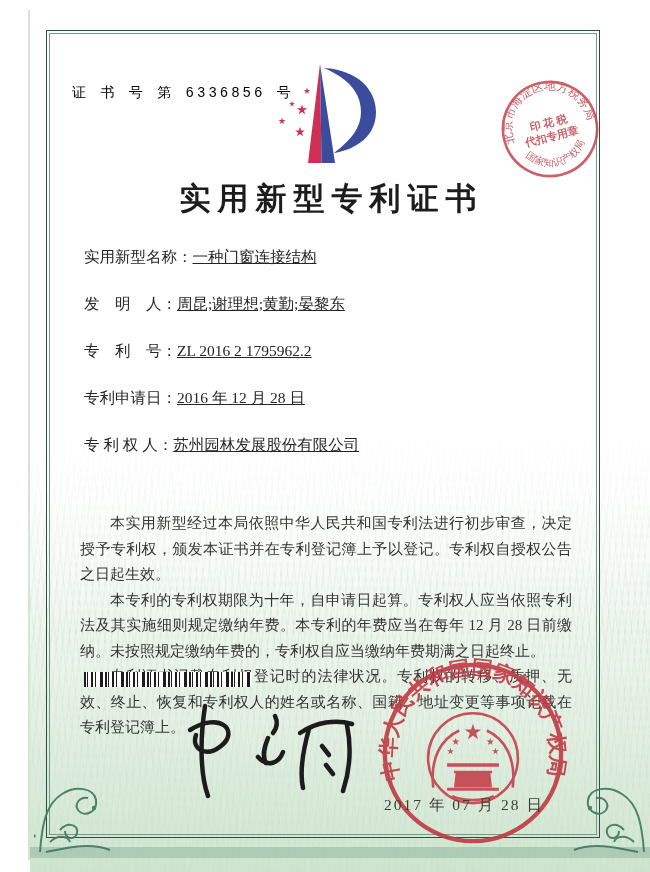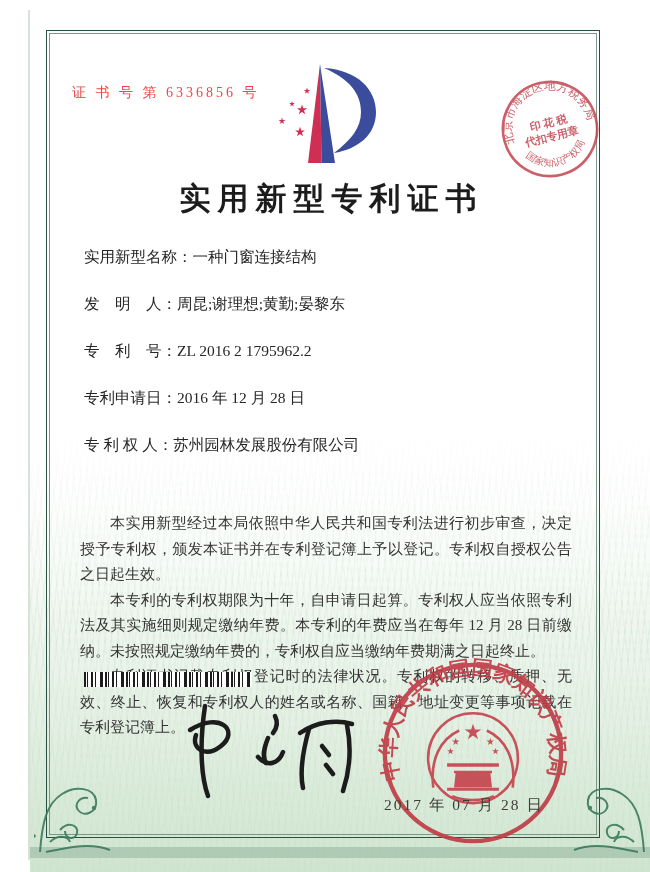--- a/index.html
+++ b/index.html
@@ -20,33 +20,33 @@
   .bottom-band { position:absolute; left:30px; right:0; top:847px; height:11px; background:#a9c6af; opacity:.85; z-index:1; }
   .frame {
     position:absolute; left:46px; top:30px; width:554px; height:808px; z-index:1;
     border:1.5px solid #2c4f43;
   }
   .frame::before {
     content:""; position:absolute; inset:2px; border:1px solid #7b998a;
   }
   .content { position:absolute; inset:0; z-index:2; }
 
-  .cert-no { position:absolute; left:72px; top:84px; font-size:14px; letter-spacing:3px; color:#ef4444; }
+  .cert-no { position:absolute; left:72px; top:84px; font-size:14px; letter-spacing:3px; color:#000000;font-family:Liberation Mono, monospace; }
 
   .logo { position:absolute; left:262px; top:60px; width:132px; height:110px; }
 
   .title {
     position:absolute; left:0; top:178px; width:100%; text-align:center;
     font-size:31px; font-weight:600; letter-spacing:7px; padding-left:13px; color:#1c1c1c;
   }
 
   .fields { position:absolute; left:84px; top:246px; width:490px; font-size:15.5px; }
   .field-row { margin-bottom:26px; line-height:21px; white-space:nowrap; }
   .flabel { color:#262626; }
-  .fvalue { color:#262626; }
+  .fvalue { color:#262626;text-decoration:underline; }
 
   .paras { position:absolute; left:80px; top:511px; width:492px; }
   .paras p {
     font-size:15px; line-height:25.5px; text-align:justify; text-indent:2em; color:#343434;
   }
 
   .barcode {
     position:absolute; left:84px; top:672px; width:168px; height:15px;
     background:repeating-linear-gradient(90deg,
       #1c1c1c 0 2px, #fff 2px 3px, #1c1c1c 3px 4px, #fff 4px 7px,

